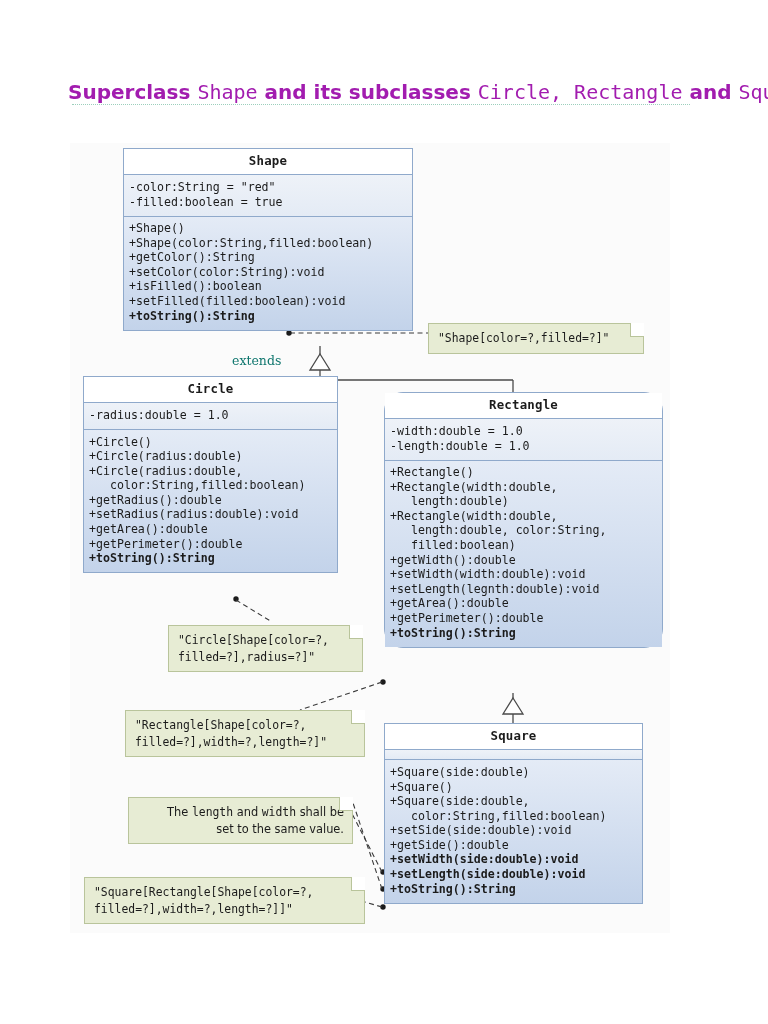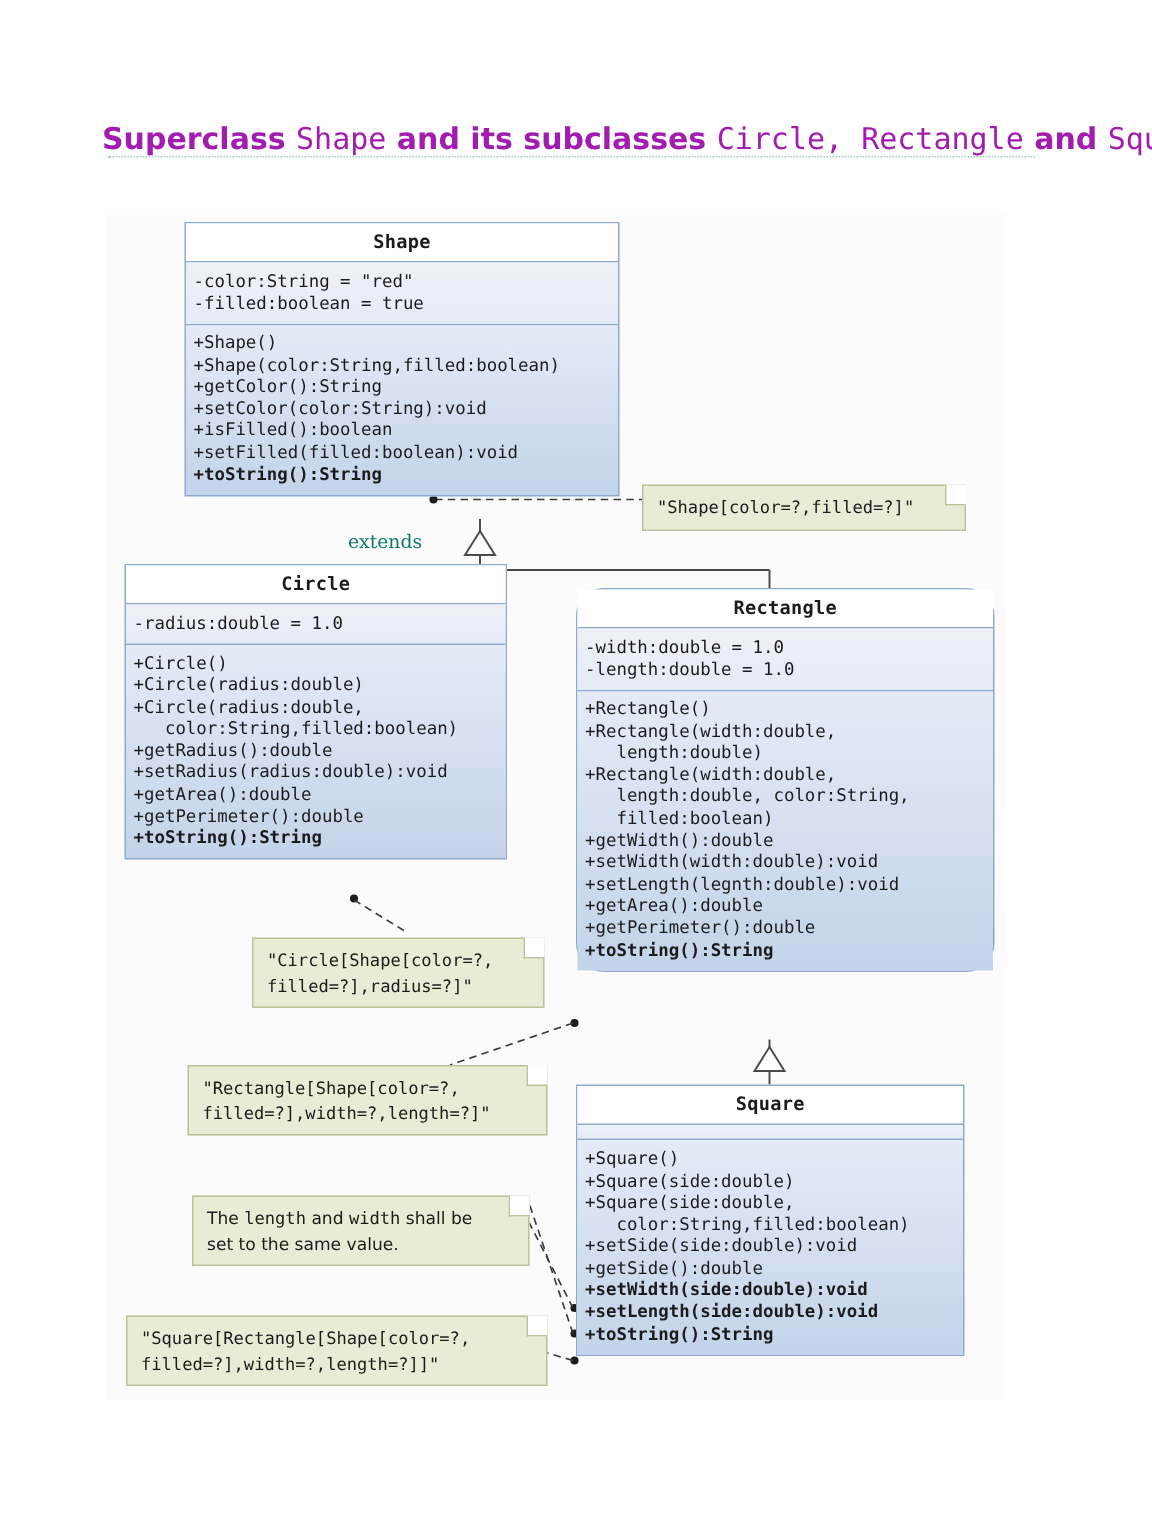--- a/index.html
+++ b/index.html
@@ -240,37 +240,37 @@
     <div class="row">+getArea():double</div>
     <div class="row">+getPerimeter():double</div>
     <div class="row bold">+toString():String</div>
   </div>
 </div>
 
 <div class="uml" id="class-square" style="left:384px; top:723px; width:259px;">
   <div class="hdr">Square</div>
   <div class="attrs empty"></div>
   <div class="ops">
+    <div class="row">+Square(side:double)</div>
     <div class="row">+Square()</div>
-    <div class="row">+Square(side:double)</div>
     <div class="row">+Square(side:double,</div>
     <div class="row">   color:String,filled:boolean)</div>
     <div class="row">+setSide(side:double):void</div>
     <div class="row">+getSide():double</div>
     <div class="row bold">+setWidth(side:double):void</div>
     <div class="row bold">+setLength(side:double):void</div>
     <div class="row bold">+toString():String</div>
   </div>
 </div>
 
 <div class="note" style="left:428px; top:323px; width:216px;">"Shape[color=?,filled=?]"</div>
 
 <div class="note" style="left:168px; top:625px; width:195px;">"Circle[Shape[color=?,
 filled=?],radius=?]"</div>
 
 <div class="note" style="left:125px; top:710px; width:240px;">"Rectangle[Shape[color=?,
 filled=?],width=?,length=?]"</div>
 
-<div class="note sans" style="left:128px; top:797px; width:225px;"><span>The </span><span class="mono">length</span><span> and </span><span class="mono">width</span><span> shall be
+<div class="note sans" style="left:128px; top:797px; width:225px;text-align:right;"><span>The </span><span class="mono">length</span><span> and </span><span class="mono">width</span><span> shall be
 set to the same value.</span></div>
 
 <div class="note" style="left:84px; top:877px; width:281px;">"Square[Rectangle[Shape[color=?,
 filled=?],width=?,length=?]]"</div>
 
 </body></html>

